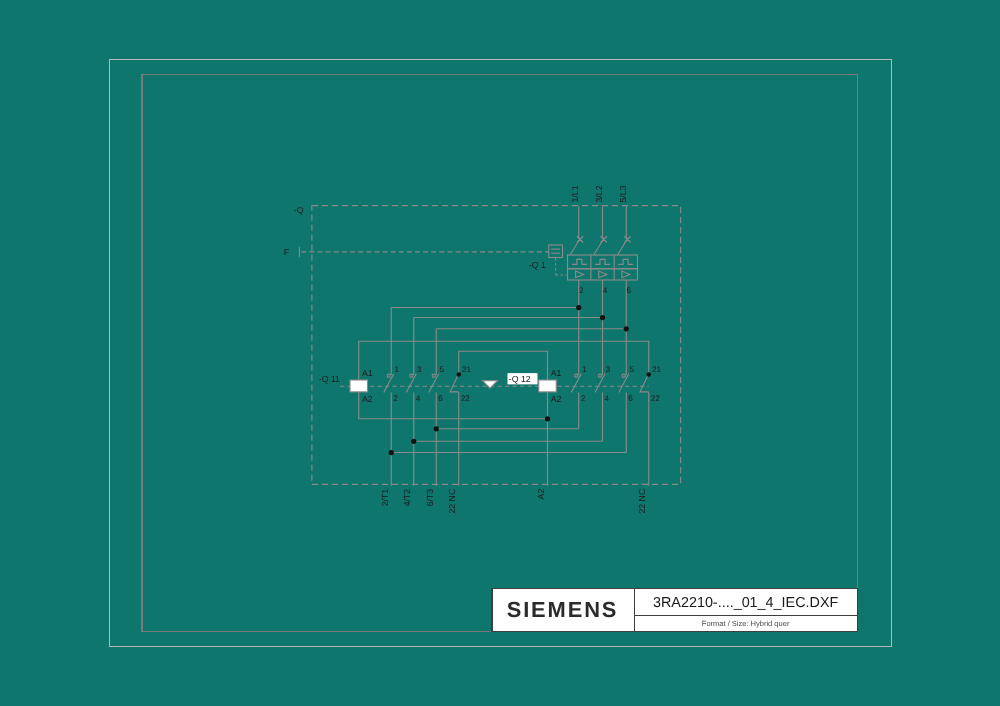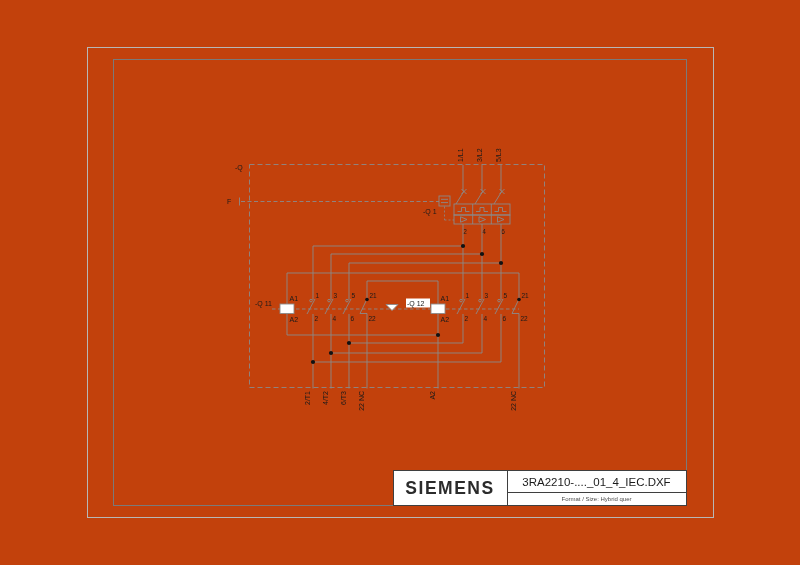--- a/index.html
+++ b/index.html
@@ -1,16 +1,16 @@
 <!DOCTYPE html>
 <html><head>
 <meta charset="utf-8">
 <style>
   html,body{margin:0;padding:0;background:#ffffff;}
-  .sheet{position:relative;width:800px;height:565px;background:#c2410c;overflow:hidden;
+  .sheet{position:relative;width:800px;height:565px;background:#0f766e;overflow:hidden;
          font-family:"Liberation Sans", sans-serif;}
   svg{position:absolute;left:0;top:0;}
   svg text{font-family:"Liberation Sans", sans-serif;fill:#1a1a1a;}
   .lbl{font-size:7px;}
   .lbl-sm{font-size:6.5px;}
   .brand{font-size:17.5px;font-weight:bold;letter-spacing:1.5px;fill:#2b2b2b;}
   .fname{font-size:11.5px;fill:#1b1b1b;}
   .fmt{font-size:6px;fill:#4c4c4c;}
   .wire{stroke:#8a8a8a;stroke-width:0.9;fill:none;}
   .wirefill{stroke:#8a8a8a;stroke-width:0.9;fill:#ffffff;}

